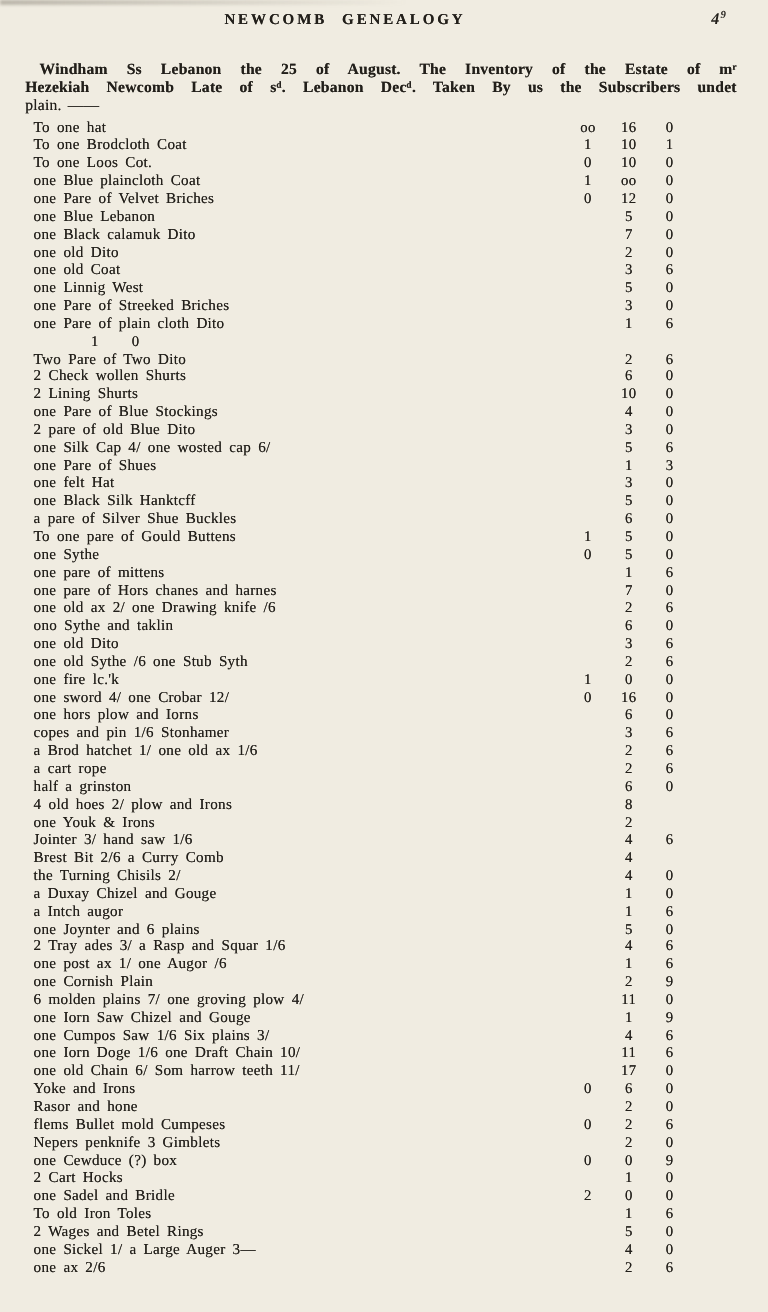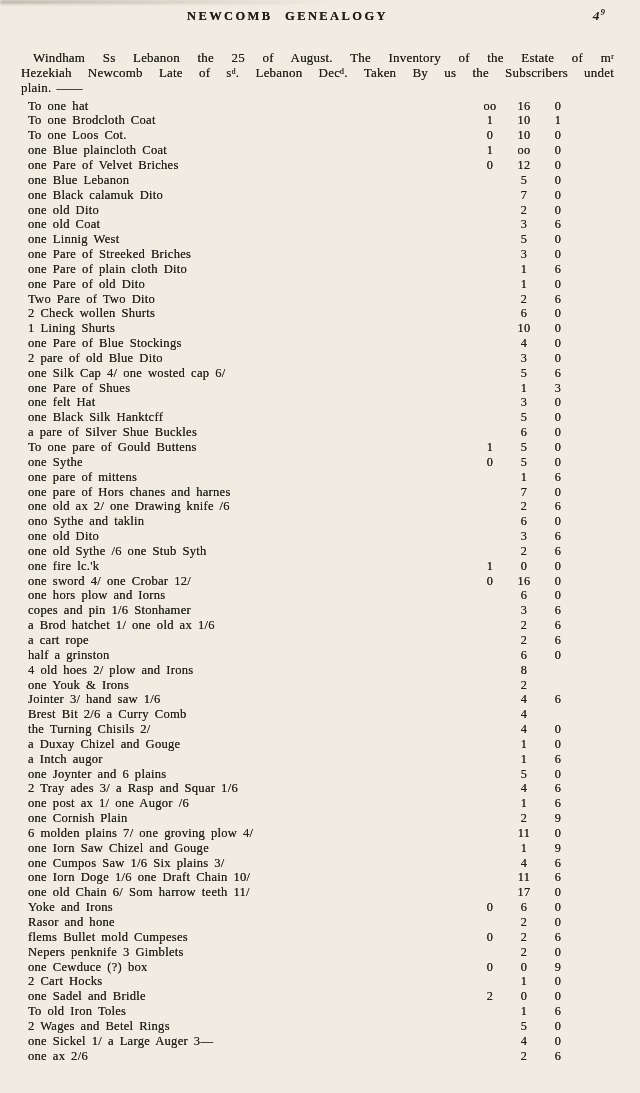--- a/index.html
+++ b/index.html
@@ -29,21 +29,21 @@
     position:absolute; right:34px; top:7px;
     font-size:13.5px; font-weight:bold; letter-spacing:1px;font-style:italic;
   }
   .pagenum .sup { font-size:9px; vertical-align:5px; }
   .intro {
     margin:24px 26px 0 21px;
     font-size:13px; line-height:15.2px;
     word-spacing:1.5px; letter-spacing:.2px;
     text-shadow:0 0 .35px rgba(34,31,26,.8);
   }
-  .intro .jl { text-align:justify; text-align-last:justify; }
+  .intro .jl { text-align:justify; text-align-last:justify;font-weight:bold; }
   .intro .first { text-indent:12px; }
   .list {
     margin-top:3px;
     padding-left:28px; padding-right:65px;
     font-size:12.6px;
     text-shadow:0 0 .35px rgba(34,31,26,.8);
   }
   .row { display:flex; height:14.85px; align-items:baseline; }
   .item { flex:1; white-space:nowrap; word-spacing:2.5px; letter-spacing:.25px; }
   .c { width:34px; flex:none; text-align:center; font-size:12.3px; letter-spacing:.3px; }
@@ -131,39 +131,38 @@
       <span class="c">3</span>
       <span class="c">0</span>
     </div>
     <div class="row">
       <span class="item">one Pare of plain cloth Dito</span>
       <span class="c"></span>
       <span class="c">1</span>
       <span class="c">6</span>
     </div>
     <div class="row">
-      <span class="item">one Pare of old Dito</span>
       <span class="c"></span>
       <span class="c">1</span>
       <span class="c">0</span>
     </div>
     <div class="row">
       <span class="item">Two Pare of Two Dito</span>
       <span class="c"></span>
       <span class="c">2</span>
       <span class="c">6</span>
     </div>
     <div class="row">
       <span class="item">2 Check wollen Shurts</span>
       <span class="c"></span>
       <span class="c">6</span>
       <span class="c">0</span>
     </div>
     <div class="row">
-      <span class="item">1 Lining Shurts</span>
+      <span class="item">2 Lining Shurts</span>
       <span class="c"></span>
       <span class="c">10</span>
       <span class="c">0</span>
     </div>
     <div class="row">
       <span class="item">one Pare of Blue Stockings</span>
       <span class="c"></span>
       <span class="c">4</span>
       <span class="c">0</span>
     </div>

